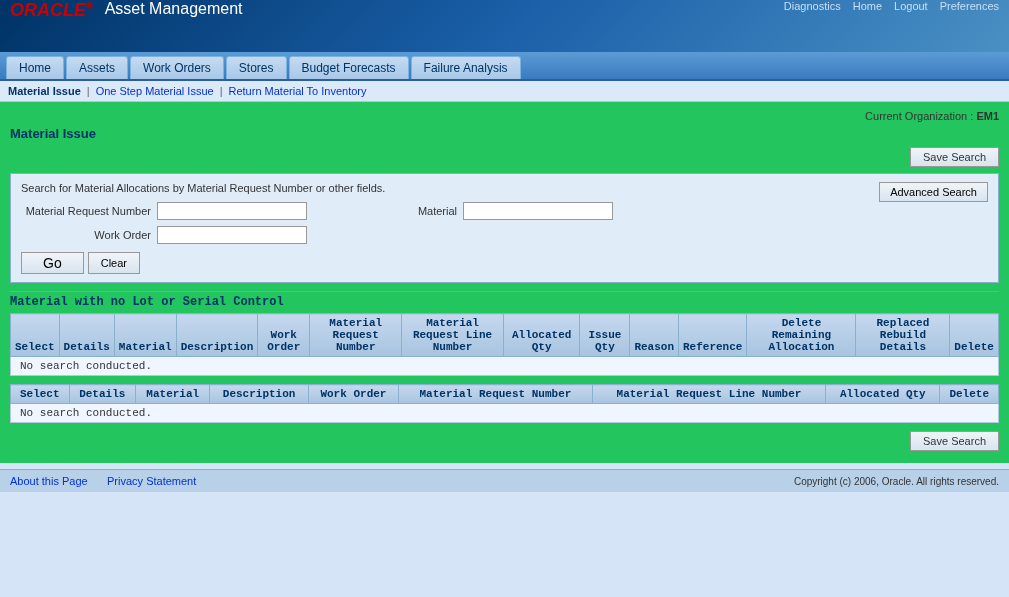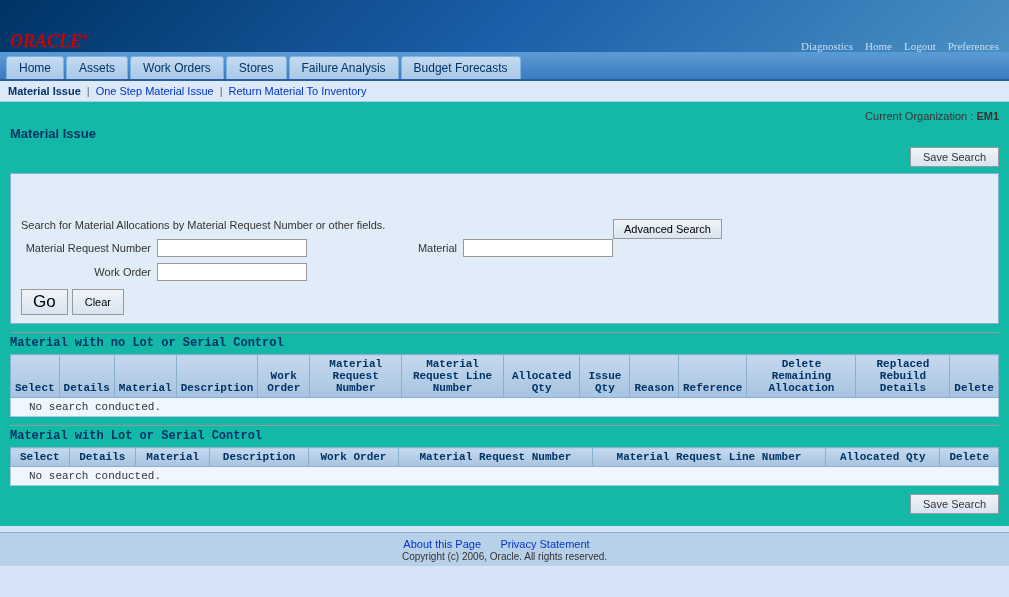--- a/index.html
+++ b/index.html
@@ -1,97 +1,98 @@
 <!DOCTYPE html>
 <html><head>
   <meta charset="utf-8">
   <style>
     * { margin: 0; padding: 0; box-sizing: border-box; }
     body { font-family: Arial, Helvetica, sans-serif; font-size: 12px; background: #d6e4f7; width: 1009px; min-height: 597px; }
 
     
-    .header { background: linear-gradient(135deg, #003366 0%, #1a5fa8 50%, #4a90c4 100%); height: 52px; display: flex; align-items: flex-end; padding: 0 10px; font-family: Liberation Serif, serif; }
+    .header { background: linear-gradient(135deg, #003366 0%, #1a5fa8 50%, #4a90c4 100%); height: 52px; display: flex; align-items: flex-start; padding: 0 10px; }
     .header-title { color: white; font-size: 16px; margin-left: 12px; }
     .header-nav { margin-left: auto; display: flex; gap: 12px; padding-left: 22px; }
     .header-nav a { color: #c8dff7; font-size: 11px; text-decoration: none; }
 
     
     .tab-nav { background: linear-gradient(to bottom, #5b9bd5, #3a7bbf); padding: 4px 6px 0 6px; display: flex; gap: 2px; border-bottom: 2px solid #2a5f9f; }
     .tab { padding: 4px 12px; font-size: 12px; border: 1px solid #7ab3e0; border-bottom: none; border-radius: 3px 3px 0 0; cursor: pointer; color: #003366; text-decoration: none; }
     .tab.inactive { background: linear-gradient(to bottom, #c5daf0, #a8c8e8); color: #003366; }
 
     
     .breadcrumb { background: #dce9f8; padding: 4px 8px; display: flex; align-items: center; gap: 6px; border-bottom: 1px solid #b0c8e0; }
     .breadcrumb a { color: #0033cc; font-size: 11px; text-decoration: none; }
     .breadcrumb-sep { color: #666; font-size: 11px; }
     .breadcrumb-active { font-size: 11px; font-weight: bold; color: #003366; }
 
     
-    .content { background: #14b8a6; padding: 6px 10px; }
+    .content { background: #22c55e; padding: 6px 10px; }
     .org-bar { text-align: right; font-size: 11px; color: #333; padding: 2px 0 4px 0; }
     .org-bar strong { font-weight: bold; }
     .page-title { font-size: 13px; font-weight: bold; color: #003366; margin-bottom: 6px; }
 
     
     .save-search-bar { text-align: right; margin-bottom: 6px; }
     .btn-save { background: linear-gradient(to bottom, #f0f4f8, #d8e4f0); border: 1px solid #999; padding: 3px 12px; font-size: 11px; cursor: pointer; color: #333; }
 
     
     .search-section { border: 1px solid #8ab0d0; background: #e0ecf8; margin-bottom: 8px; }
     .search-header { background: linear-gradient(to bottom, #b8d0e8, #9abcd8); padding: 4px 8px; font-size: 12px; font-weight: bold; color: #003366; border-bottom: 1px solid #8ab0d0; }
     .search-body { padding: 8px 10px; }
     .search-desc { font-size: 11px; color: #333; margin-bottom: 8px; }
     .search-fields { display: flex; gap: 20px; margin-bottom: 8px; align-items: start; }
     .search-col { display: flex; flex-direction: column; gap: 6px; }
     .field-row { display: flex; align-items: center; gap: 6px; }
     .field-label { text-align: right; width: 130px; font-size: 11px; color: #333; }
     .field-input { border: 1px solid #999; padding: 2px 4px; font-size: 11px; width: 150px; background: white; }
     .search-actions { display: flex; gap: 4px; margin-top: 4px; }
-    .btn-go { background: linear-gradient(to bottom, #f0f4f8, #d8e4f0); border: 1px solid #999; padding: 2px 11px; font-size: 17px; cursor: pointer; }
+    .btn-go { background: linear-gradient(to bottom, #f0f4f8, #d8e4f0); border: 1px solid #999; padding: 2px 21px; font-size: 14px; cursor: pointer; }
     .btn-clear { background: linear-gradient(to bottom, #f0f4f8, #d8e4f0); border: 1px solid #999; padding: 2px 12px; font-size: 11px; cursor: pointer; }
     .btn-advanced { float: right; background: linear-gradient(to bottom, #f0f4f8, #d8e4f0); border: 1px solid #999; padding: 3px 10px; font-size: 11px; cursor: pointer; }
 
     
     .table-section { margin-bottom: 8px; font-family: Liberation Mono, monospace; }
     .table-section-title { font-size: 12px; font-weight: bold; color: #003366; margin-bottom: 4px; border-top: 1px solid #999; padding-top: 3px; }
     table { border-collapse: collapse; width: 100%; font-size: 11px; background: white; }
     th { background: linear-gradient(to bottom, #c5d8ee, #a8c4e0); border: 1px solid #8ab0d0; padding: 3px 4px; text-align: center; color: #003366; font-weight: bold; vertical-align: bottom; }
-    td { border: 1px solid #b0c8e0; padding: 3px 18px; text-align: center; vertical-align: middle; background: #f0f6ff; }
+    td { border: 1px solid #b0c8e0; padding: 3px 9px; text-align: center; vertical-align: middle; background: #f0f6ff; }
     .no-search { font-style: normal; color: #333; text-align: left; }
 
     
-    .footer { background: #b8d0e8; padding: 4px 10px; display: flex; justify-content: space-between; align-items: center; border-top: 1px solid #8ab0d0; margin-top: 6px; flex-direction: column; }
+    .footer { background: #b8d0e8; padding: 4px 10px; display: flex; justify-content: space-between; align-items: center; border-top: 1px solid #8ab0d0; margin-top: 6px; }
     .footer a { color: #0033cc; font-size: 11px; text-decoration: none; margin-right: 16px; }
     .footer-copy { font-size: 10px; color: #333; }
 
     .logo-oracle { display: inline-flex; align-items: center; }
     .logo-text { color: #cc0000; font-size: 18px; font-weight: bold; font-style: italic; }
   </style>
 </head>
 <body>
 
 <div class="header">
   <div class="logo-oracle">
     <span class="logo-text">ORACLE<sup style="font-size:9px">®</sup></span>
   </div>
+  <span class="header-title">Asset Management</span>
   <nav class="header-nav">
     <a href="#">Diagnostics</a>
     <a href="#">Home</a>
     <a href="#">Logout</a>
     <a href="#">Preferences</a>
   </nav>
 </div>
 
 <div class="tab-nav">
   <a class="tab inactive">Home</a>
   <a class="tab inactive">Assets</a>
   <a class="tab inactive">Work Orders</a>
   <a class="tab inactive">Stores</a>
+  <a class="tab inactive">Budget Forecasts</a>
   <a class="tab inactive">Failure Analysis</a>
-  <a class="tab inactive">Budget Forecasts</a>
 </div>
 
 <div class="breadcrumb">
   <span class="breadcrumb-active">Material Issue</span>
   <span class="breadcrumb-sep">|</span>
   <a href="#">One Step Material Issue</a>
   <span class="breadcrumb-sep">|</span>
   <a href="#">Return Material To Inventory</a>
 </div>
 
@@ -101,21 +102,21 @@
     <strong>EM1</strong>
   </div>
   <div class="page-title">Material Issue</div>
 
   <div class="save-search-bar">
     <button class="btn-save">Save Search</button>
   </div>
 
   <div class="search-section">
     <div class="search-body">
-      <div style="display:flex; align-items:flex-start;margin-top:37px;">
+      <div style="display:flex; justify-content:space-between; align-items:flex-start;">
         <div>
           <div class="search-desc">Search for Material Allocations by Material Request Number or other fields.</div>
           <div class="search-fields">
             <div class="search-col">
               <div class="field-row">
                 <label class="field-label">Material Request Number</label>
                 <input class="field-input" type="text" style="">
               </div>
               <div class="field-row">
                 <label class="field-label">Work Order</label>
@@ -164,21 +165,20 @@
       </thead>
       <tbody>
         <tr>
           <td colspan="14" class="no-search">No search conducted.</td>
         </tr>
       </tbody>
     </table>
   </div>
 
   <div class="table-section">
-    <div class="table-section-title">Material with Lot or Serial Control</div>
     <table>
       <thead>
         <tr>
           <th><span>Select</span></th>
           <th><span>Details</span></th>
           <th><span>Material</span></th>
           <th><span>Description</span></th>
           <th><span>Work Order</span></th>
           <th><span>Material Request Number</span></th>
           <th><span>Material Request Line Number</span></th>

